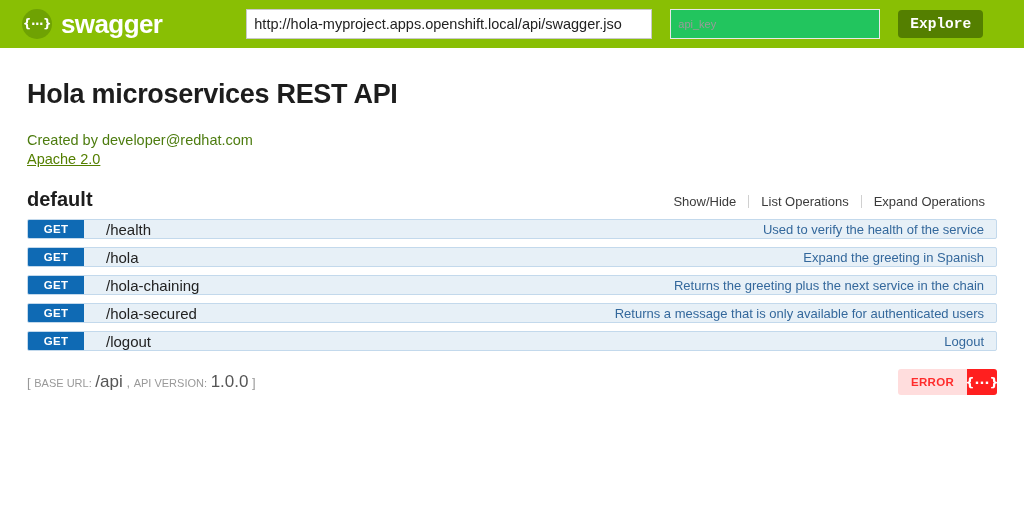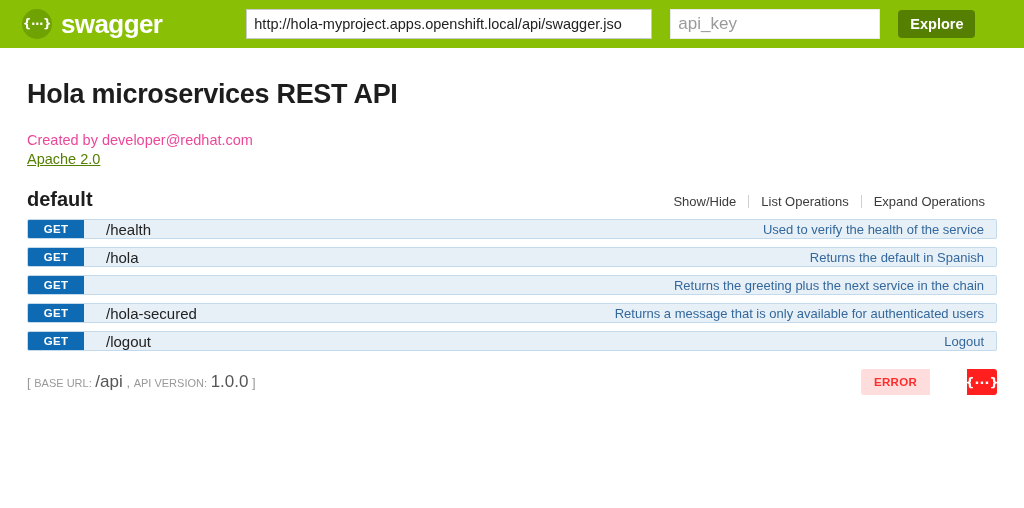--- a/index.html
+++ b/index.html
@@ -57,59 +57,59 @@
     font-size: 14.5px;
     color: #222222;
     padding: 0 7px;
     font-family: "Liberation Sans", sans-serif;
     outline: none;
   }
   #apikey-input {
     width: 210px;
     height: 30px;
     border: 1px solid #e8e8e8;
-    background: #ffffff;
-    font-size: 17px;
+    background: #22c55e;
+    font-size: 11px;
     color: #333333;
     padding: 0 7px;
     font-family: "Liberation Sans", sans-serif;
     outline: none;
   }
   #apikey-input::placeholder { color: #9a9a9a; }
   #explore-btn {
     height: 28px;
     background: #547f00;
     color: #ffffff;
     border: none;
     border-radius: 4px;
     font-size: 14.5px;
     font-weight: bold;
     padding: 0 12px;
     cursor: pointer;
-    font-family: Liberation Sans, sans-serif;
+    font-family: Liberation Mono, monospace;
   }
 
   
   #content { padding: 0 27px; }
   #api-title {
     margin: 31px 0 0 0;
     font-size: 27px;
     font-weight: bold;
     color: #1d1d1d;
     letter-spacing: -0.3px;
   }
   #api-desc {
     margin: 14px 0 0 0;
     font-size: 14.5px;
     color: #3b3b3b;
   }
   #created-by {
     margin: 22px 0 0 0;
     font-size: 14.5px;
-    color: #ec4899;
+    color: #4d7c0f;
   }
   #license-link {
     display: inline-block;
     margin-top: 3px;
     font-size: 14.5px;
     color: #547f00;
     text-decoration: underline;
     cursor: pointer;
   }
 
@@ -207,21 +207,20 @@
     font-size: 17px;
     color: #555555;
   }
   #status-badge {
     display: flex;
     align-items: stretch;
     height: 26px;
     border-radius: 3px;
     overflow: hidden;
     cursor: pointer;
-    gap: 37px;
   }
   #status-text {
     background: #fdd;
     color: #ff2c2c;
     font-size: 11.5px;
     font-weight: bold;
     letter-spacing: 0.3px;
     display: flex;
     align-items: center;
     padding: 0 13px;
@@ -272,24 +271,25 @@
 
   <div id="ops">
     <div class="op-row">
       <div class="op-method">GET</div>
       <div class="op-path">/health</div>
       <div class="op-summary">Used to verify the health of the service</div>
     </div>
     <div class="op-row">
       <div class="op-method">GET</div>
       <div class="op-path">/hola</div>
-      <div class="op-summary">Returns the default in Spanish</div>
-    </div>
-    <div class="op-row">
-      <div class="op-method">GET</div>
+      <div class="op-summary">Expand the greeting in Spanish</div>
+    </div>
+    <div class="op-row">
+      <div class="op-method">GET</div>
+      <div class="op-path">/hola-chaining</div>
       <div class="op-summary">Returns the greeting plus the next service in the chain</div>
     </div>
     <div class="op-row">
       <div class="op-method">GET</div>
       <div class="op-path">/hola-secured</div>
       <div class="op-summary">Returns a message that is only available for authenticated users</div>
     </div>
     <div class="op-row">
       <div class="op-method">GET</div>
       <div class="op-path">/logout</div>

